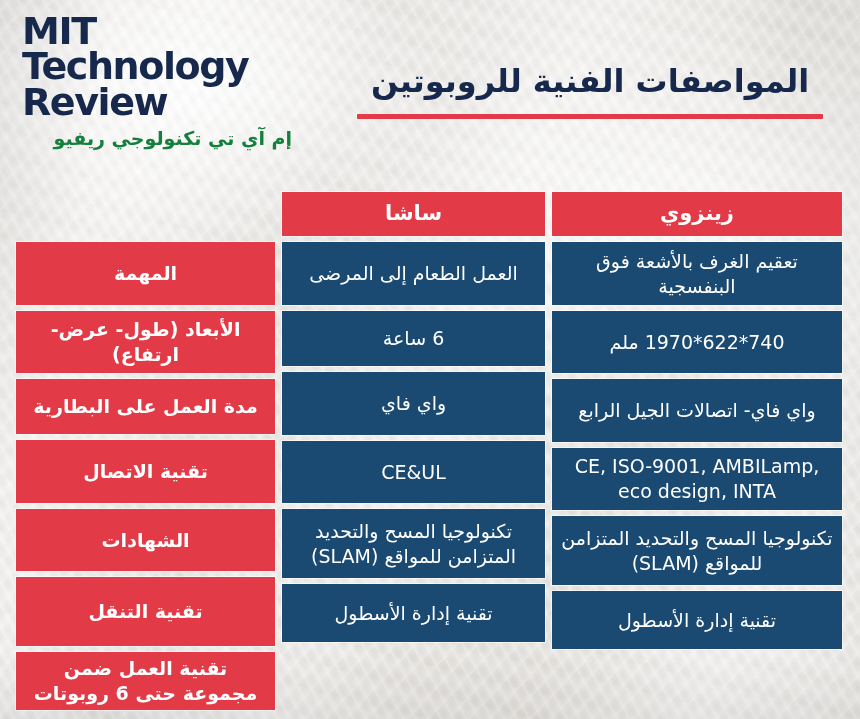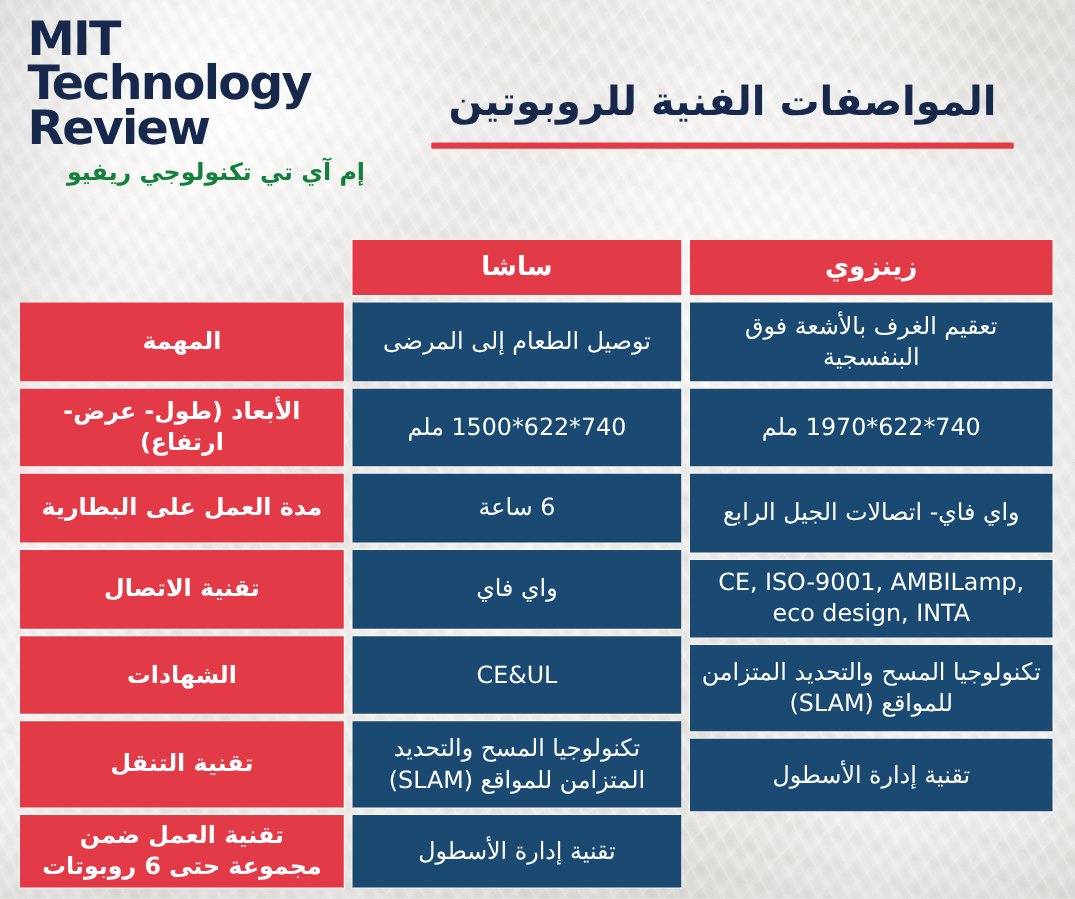--- a/index.html
+++ b/index.html
@@ -43,21 +43,21 @@
     background:
       linear-gradient(100deg, rgba(0,0,0,0.05) 0%, rgba(0,0,0,0) 12%),
       linear-gradient(260deg, rgba(0,0,0,0.045) 0%, rgba(0,0,0,0) 14%),
       linear-gradient(0deg, rgba(0,0,0,0.05) 0%, rgba(0,0,0,0) 9%);
     pointer-events: none;
   }
 
   
   .header {
     position: absolute;
-    top: 0; left: 0; right: 12px;
+    top: 0; left: 0; right: 0;
     height: 180px;
   }
 
   .logo-block {
     position: absolute;
     left: 22px;
     top: 14px;
     width: 270px;
     text-align: left;
     direction: ltr;
@@ -187,22 +187,21 @@
     <div class="cell red h-r2">الأبعاد (طول- عرض- ارتفاع)</div>
     <div class="cell red h-r3">مدة العمل على البطارية</div>
     <div class="cell red h-r4">تقنية الاتصال</div>
     <div class="cell red h-r5">الشهادات</div>
     <div class="cell red h-r6">تقنية التنقل</div>
     <div class="cell red h-r7">تقنية العمل ضمن مجموعة حتى 6 روبوتات</div>
   </div>
 
   <div class="col col-sasha">
     <div class="cell red head h-r0">ساشا</div>
-    <div class="cell navy h-r1">توصيل الطعام إلى المرضى</div>
-    <div class="cell navy h-r2">740*622*1500 ملم</div>
+    <div class="cell navy h-r1">العمل الطعام إلى المرضى</div>
     <div class="cell navy h-r3">6 ساعة</div>
     <div class="cell navy h-r4">واي فاي</div>
     <div class="cell navy h-r5 lat">CE&amp;UL</div>
     <div class="cell navy h-r6">تكنولوجيا المسح والتحديد المتزامن للمواقع (SLAM)</div>
     <div class="cell navy h-r7">تقنية إدارة الأسطول</div>
   </div>
 
   <div class="col col-zenzoe">
     <div class="cell red head h-r0">زينزوي</div>
     <div class="cell navy h-r1">تعقيم الغرف بالأشعة فوق البنفسجية</div>

